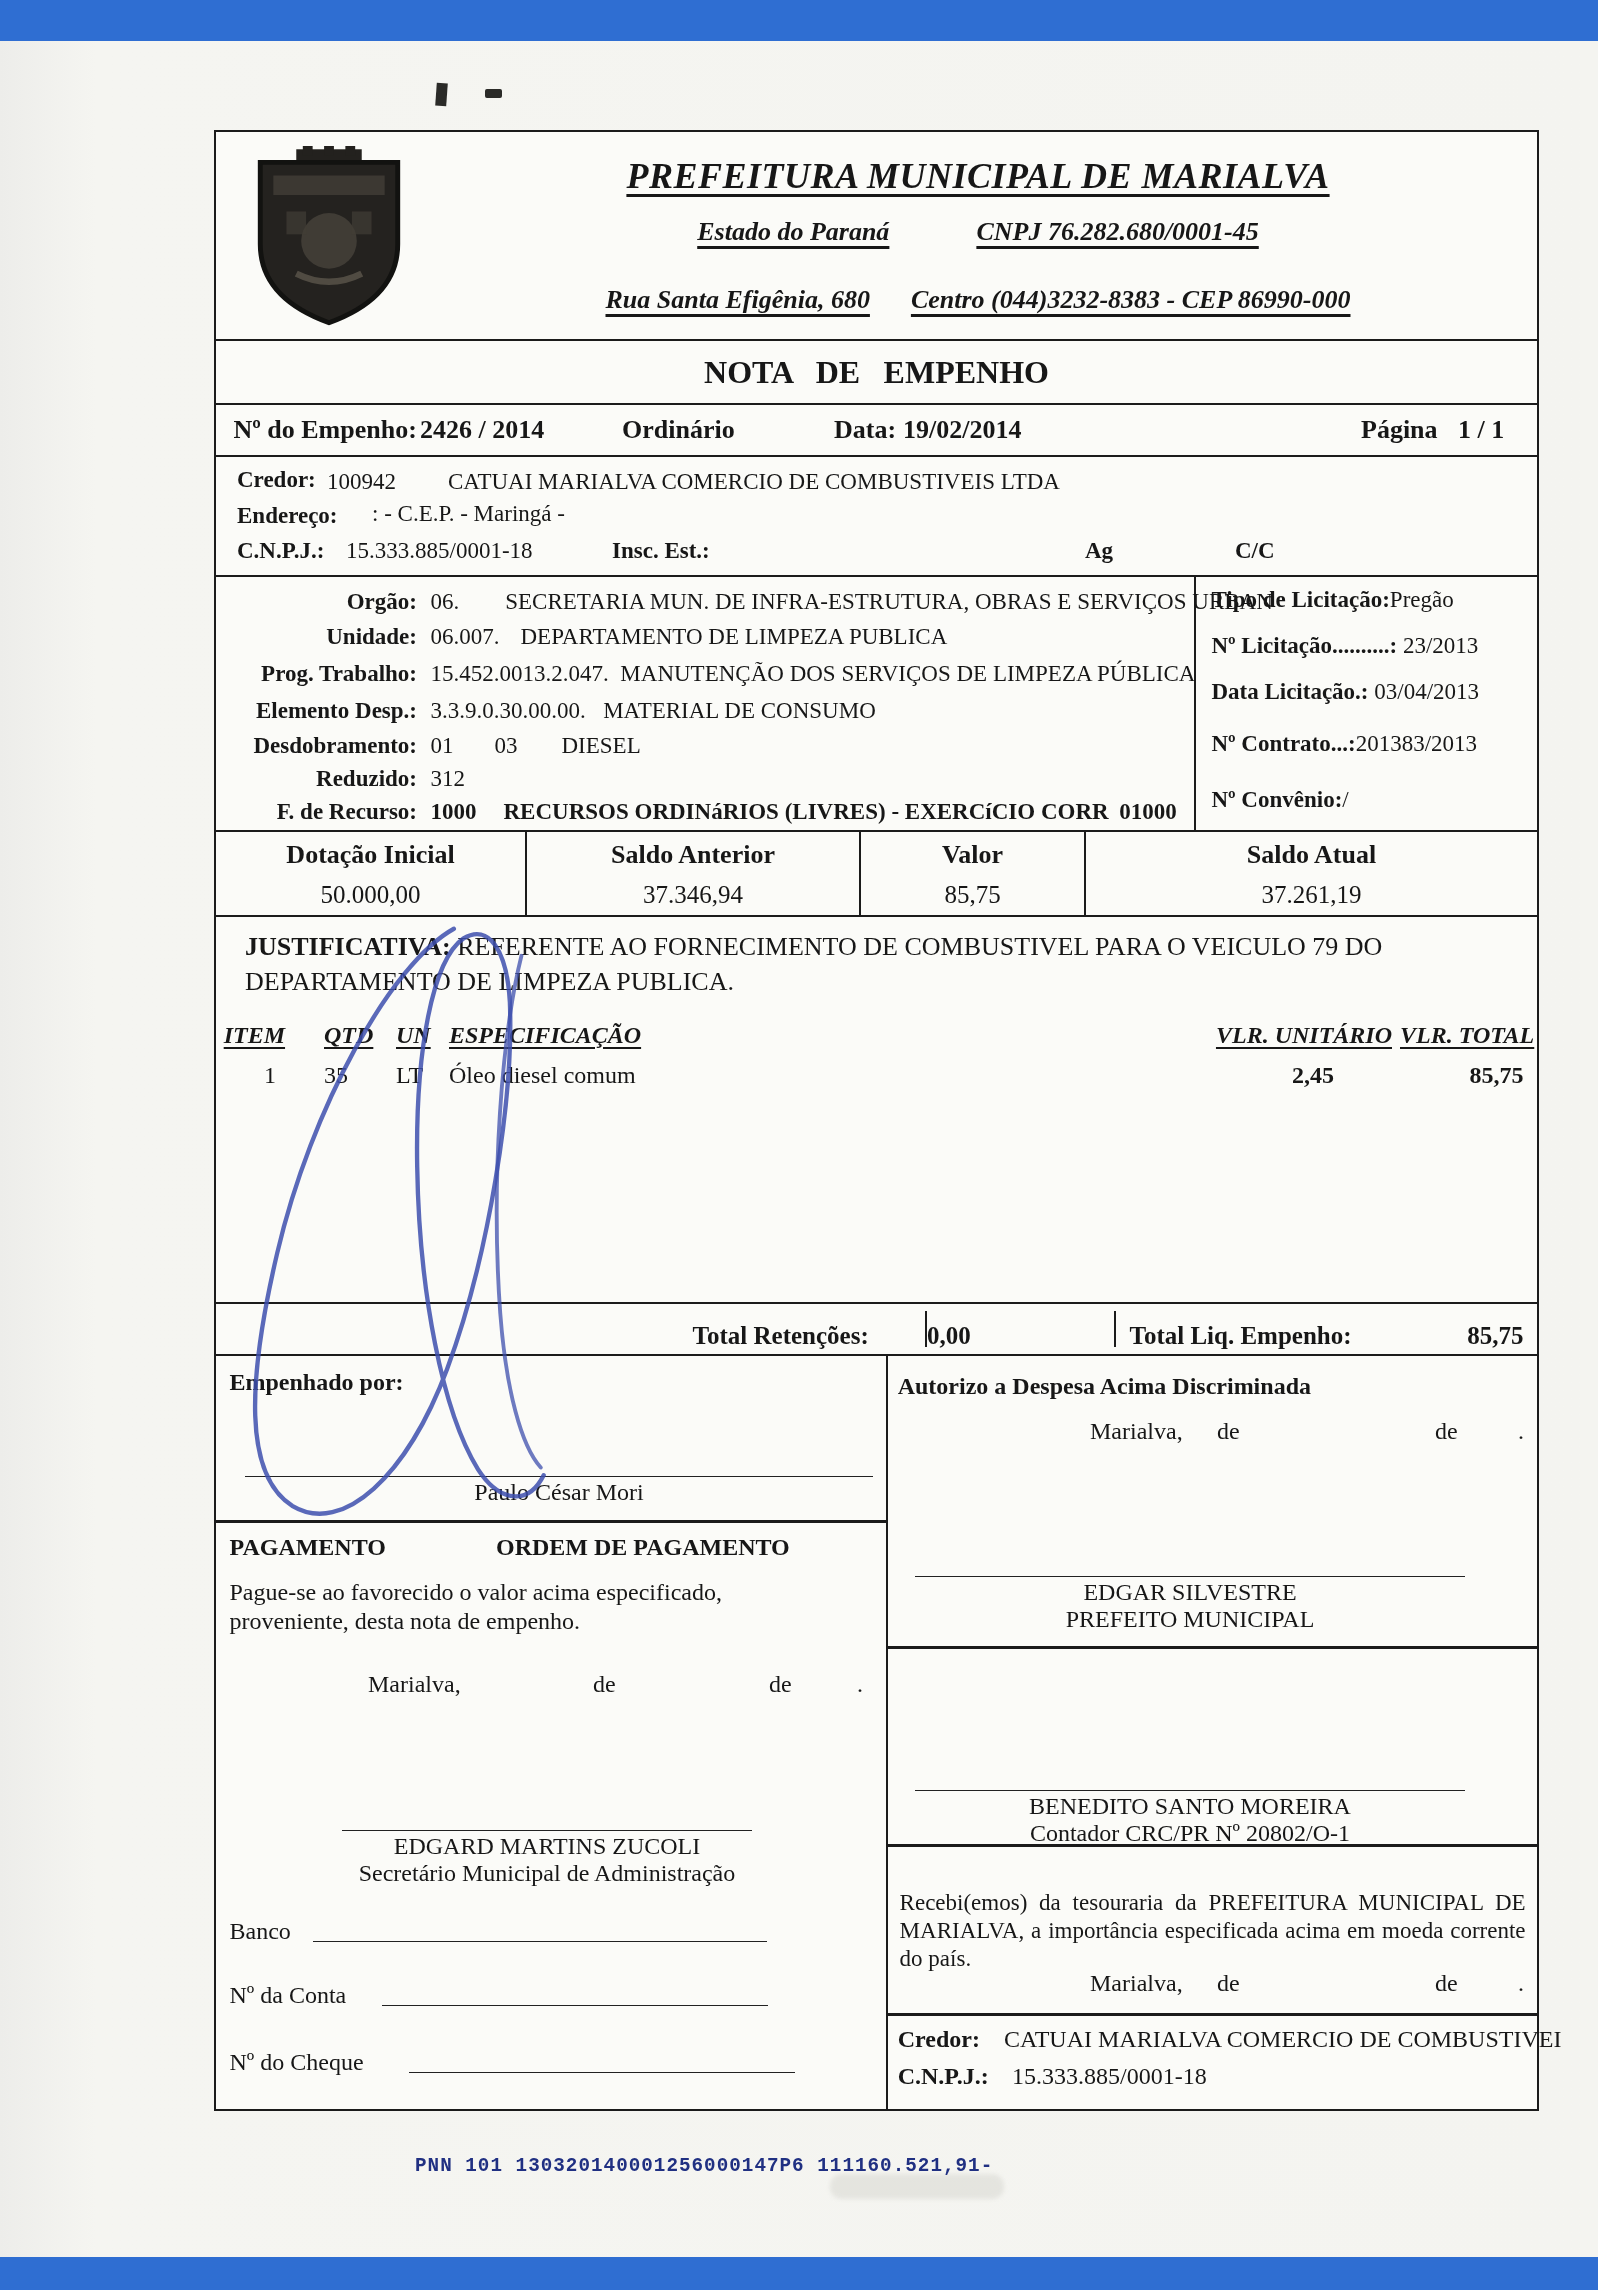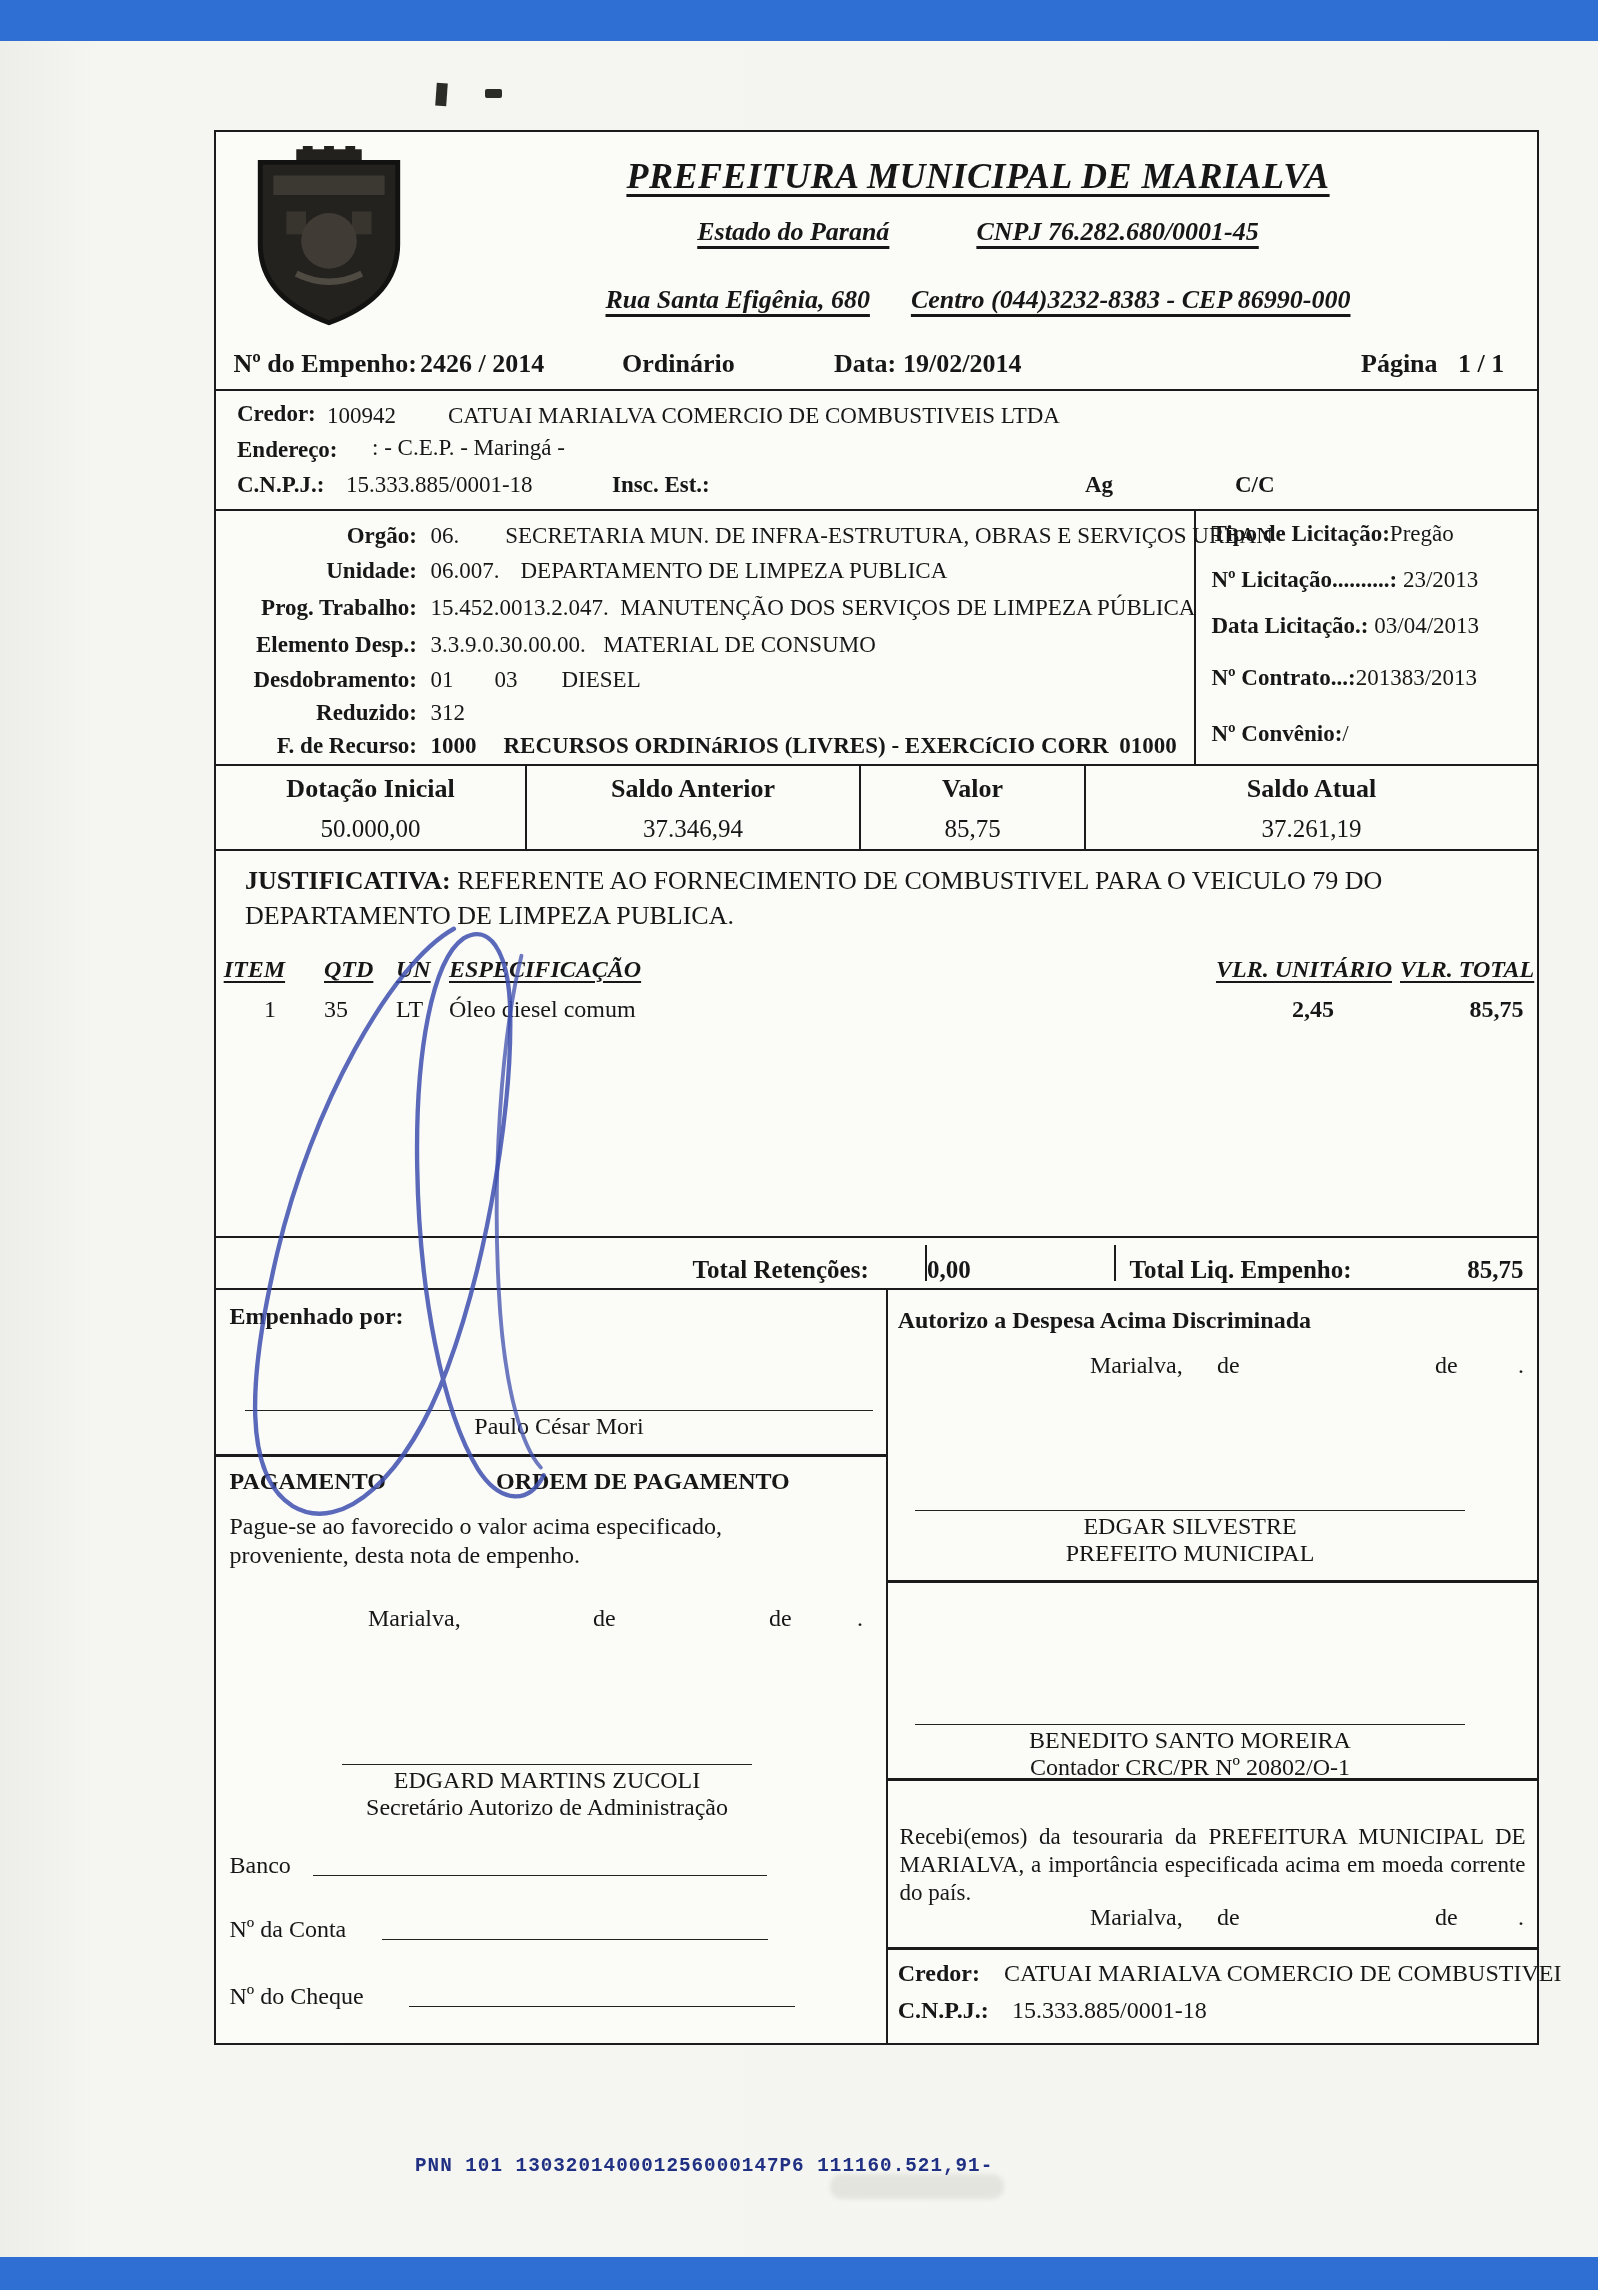--- a/index.html
+++ b/index.html
@@ -117,20 +117,21 @@
           <span class="u">Estado do Paraná</span>
           <span class="u">CNPJ 76.282.680/0001-45</span>
         </div>
         <div class="h-line3">
           <span class="u">Rua Santa Efigênia, 680</span>
           <span class="u">Centro   (044)3232-8383  -  CEP 86990-000</span>
         </div>
       </div>
     </div>
 
+    <div class="title-bar bt bb">NOTA  DE  EMPENHO</div>
 
     <div class="empenho-row bb">
       <span style="left:17.4px">Nº do Empenho:</span>
       <span style="left:204px">2426 / 2014</span>
       <span style="left:406px">Ordinário</span>
       <span style="left:618px">Data:</span>
       <span style="left:687px">19/02/2014</span>
       <span style="left:1145px">Página</span>
       <span style="left:1242px">1 / 1</span>
     </div>
@@ -262,21 +263,21 @@
         <span class="abs lb" style="left:13.5px;top:178px">PAGAMENTO</span>
         <span class="abs lb" style="left:280px;top:178px">ORDEM DE PAGAMENTO</span>
         <div class="para" style="left:13.5px;top:222px;width:589px">Pague-se ao favorecido o valor acima especificado, proveniente, desta nota de empenho.</div>
         <span class="abs" style="left:152px;top:315px">Marialva,</span>
         <span class="abs" style="left:377px;top:315px">de</span>
         <span class="abs" style="left:553px;top:315px">de</span>
         <span class="abs" style="left:641px;top:315px">.</span>
         <div class="sigblock" style="left:126px;top:439px;width:410px">
           <div class="sigline"></div>
           <div class="signame">EDGARD MARTINS ZUCOLI</div>
-          <div>Secretário Autorizo de Administração</div>
+          <div>Secretário Municipal de Administração</div>
         </div>
         <span class="abs" style="left:13.5px;top:562px">Banco</span>
         <div class="uline" style="left:97px;top:562px;width:454px"></div>
         <span class="abs" style="left:13.5px;top:626px">Nº da Conta</span>
         <div class="uline" style="left:166px;top:626px;width:386px"></div>
         <span class="abs" style="left:13.5px;top:693px">Nº do Cheque</span>
         <div class="uline" style="left:193px;top:693px;width:386px"></div>
       </div>
 
       <div class="b-right">

